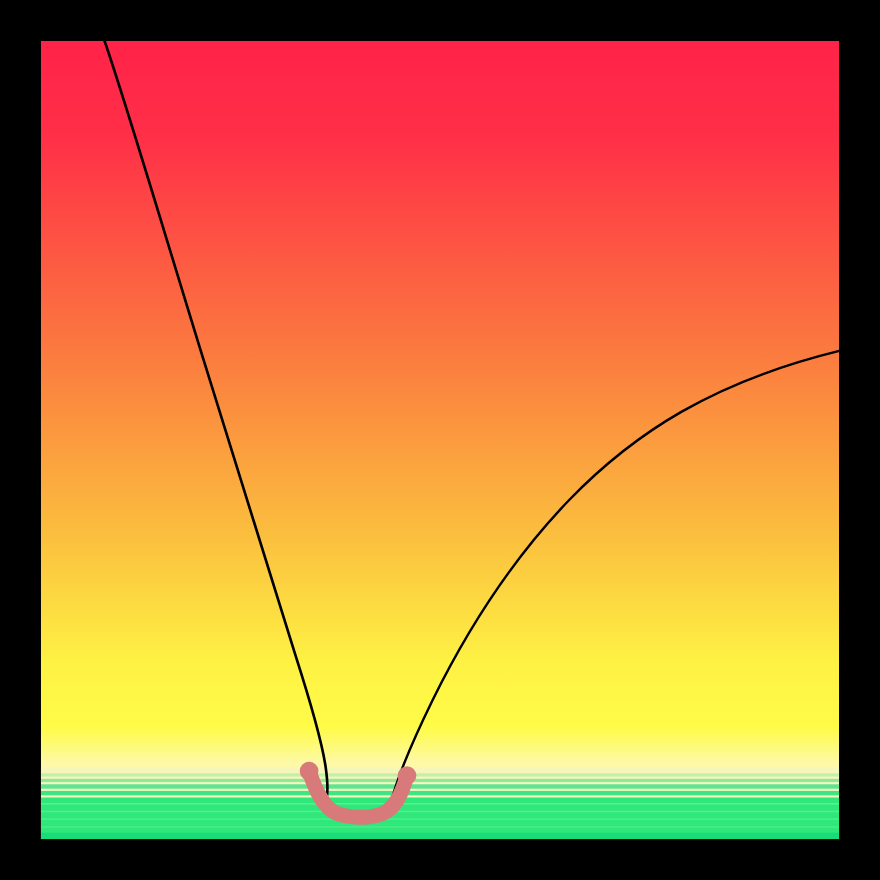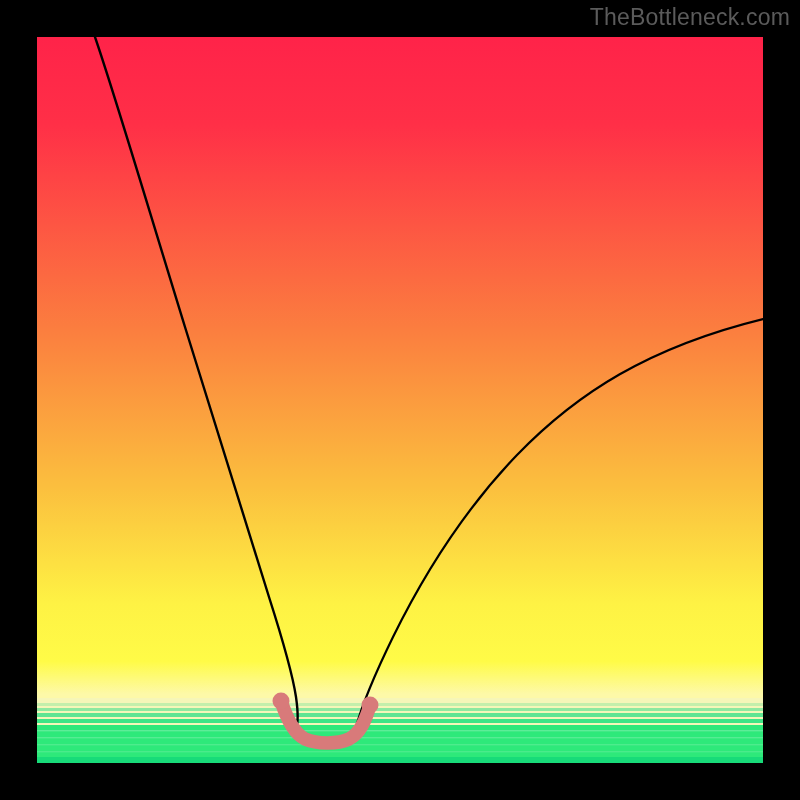--- a/index.html
+++ b/index.html
@@ -87,14 +87,13 @@
       <path fill="none" stroke="#d87a7a" stroke-width="13.5" stroke-linecap="round" stroke-linejoin="round" d="M 244 664
                C 251 685, 258 697, 268 702
                C 280 707, 300 707.5, 312 702
                C 322 697, 328 686, 333 668"></path>
       <circle cx="244" cy="664" r="8.5" fill="#d87a7a"></circle>
       <circle cx="333" cy="668" r="8.5" fill="#d87a7a"></circle>
 
     </svg>
   </div>
 
-  <div class="watermark">TheBottleneck.com</div>
 </div>
 
 </body></html>

